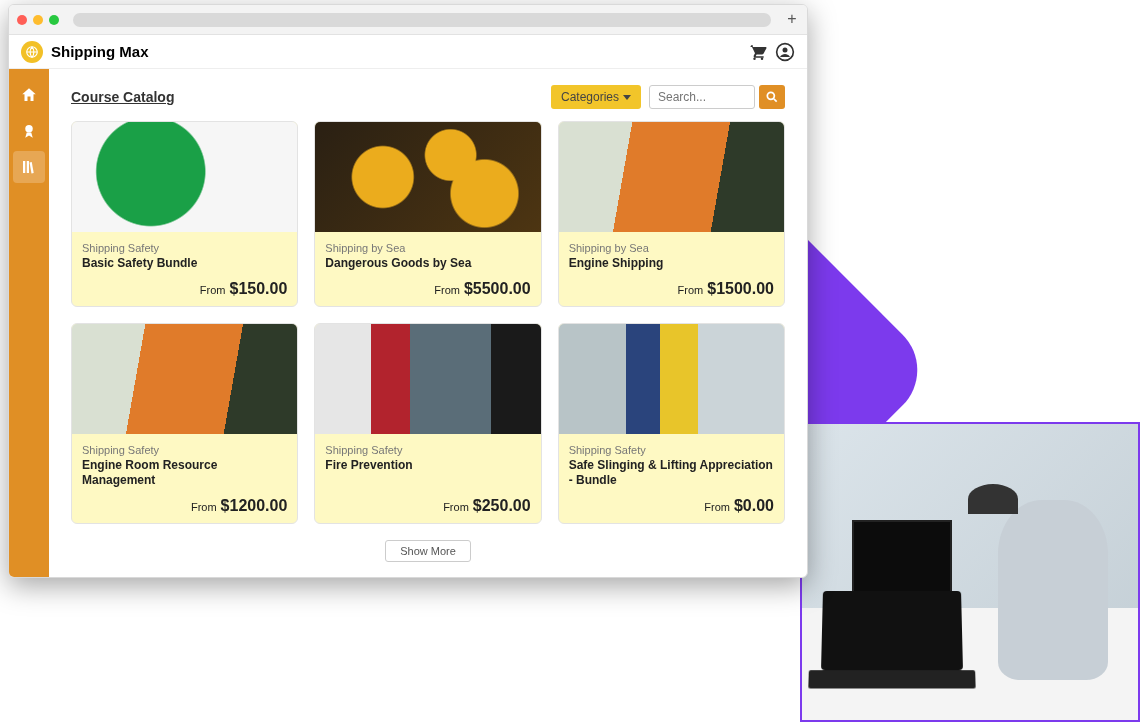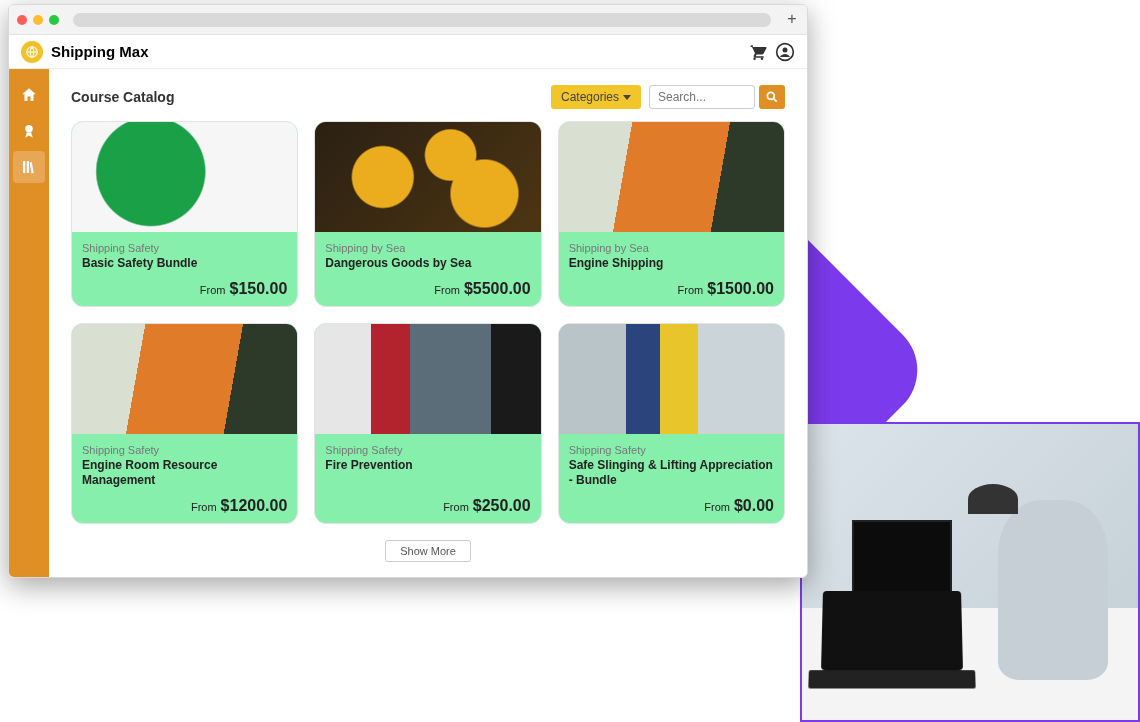--- a/index.html
+++ b/index.html
@@ -211,20 +211,21 @@
     display: flex;
     align-items: center;
     margin-bottom: 12px;
     gap: 8px;
   }
   .page-title {
     font-size: 14px;
     font-weight: 700;
     color: #333;
     flex: 1;
+    text-decoration: underline;
   }
   .cat-btn {
     background: #f2c52a;
     border: none;
     padding: 5px 10px;
     border-radius: 3px;
     font-size: 12px;
     font-weight: 500;
     cursor: pointer;
     display: flex;
@@ -262,23 +263,23 @@
     align-items: center;
     justify-content: center;
   }
   .grid {
     display: grid;
     grid-template-columns: repeat(3, 1fr);
     gap: 16px;
   }
   .card {
     border: 1px solid #e3e3e3;
-    border-radius: 12px;
+    border-radius: 6px;
     overflow: hidden;
-    background: #86efac;
+    background: #fef9c3;
     display: flex;
     flex-direction: column;
     cursor: pointer;
   }
   .card-img {
     height: 110px;
     background-size: cover;
     background-position: center;
   }
   .card-body {

